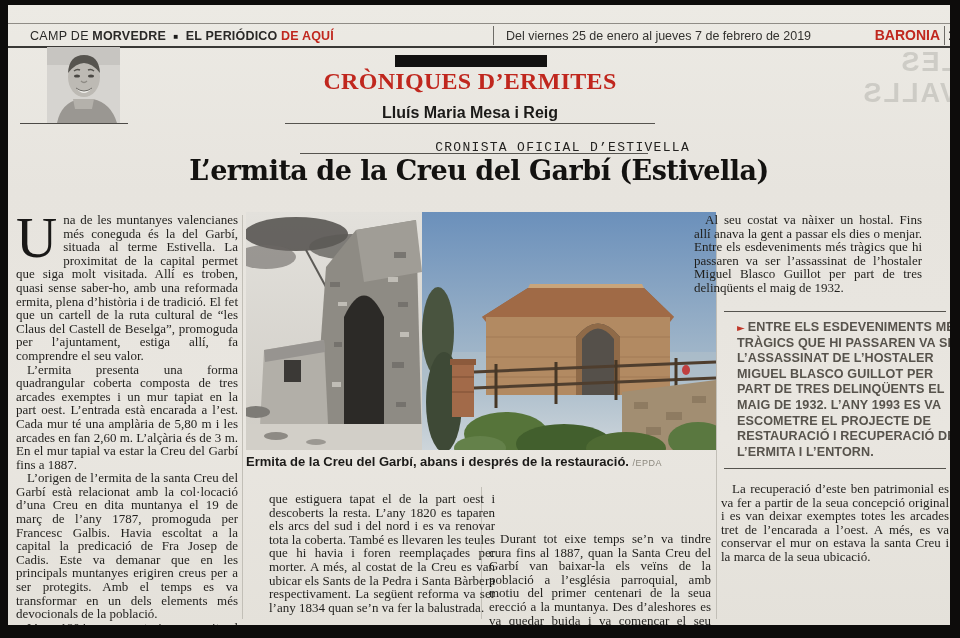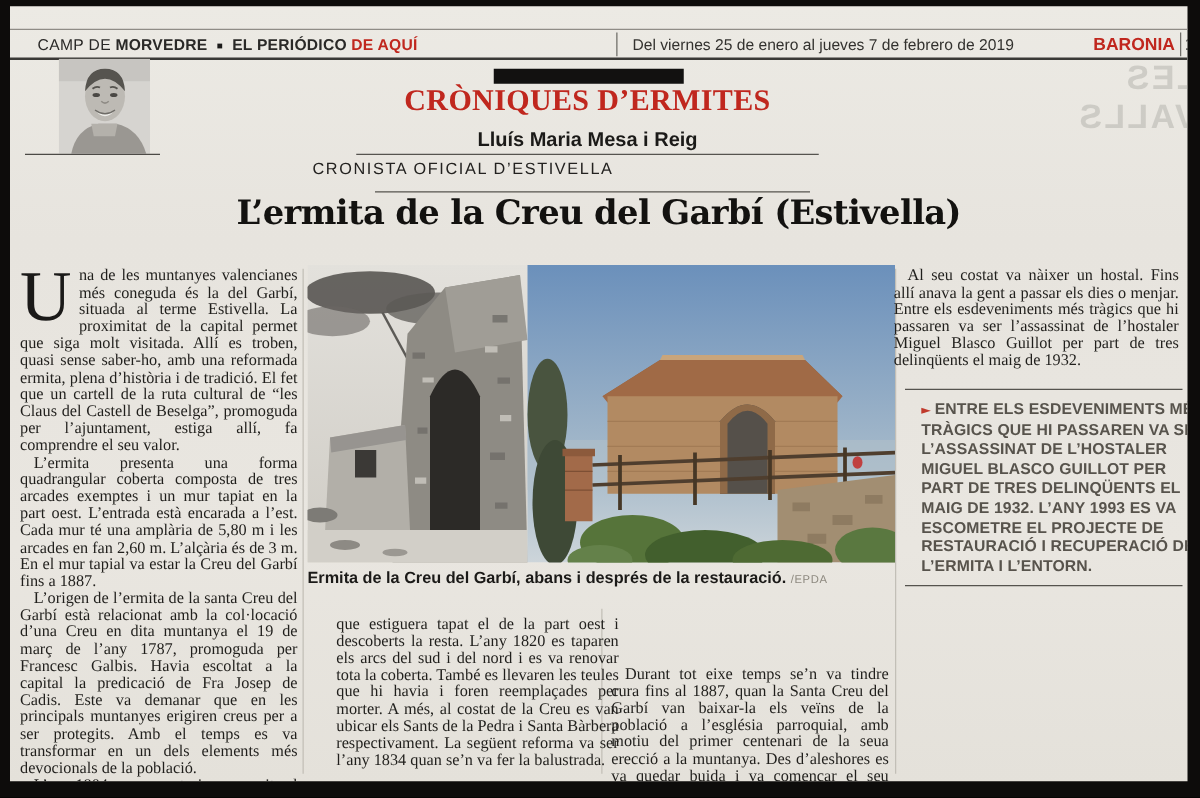--- a/index.html
+++ b/index.html
@@ -31,22 +31,22 @@
   .hdr-vline2{position:absolute;right:21px;top:1px;height:19px;width:1px;background:#6e6c67;}
   .hdr-num{position:absolute;right:3px;top:2px;font-weight:bold;font-size:14px;color:#171615;}
 
   
   .blackbar{position:absolute;left:387px;top:50px;width:152px;height:12px;background:#121110;}
   .kicker{position:absolute;left:242px;top:63px;width:440px;text-align:center;
           font-family:"Liberation Serif",serif;font-weight:bold;font-size:24px;
           letter-spacing:0.3px;color:#c0271e;}
   .author{position:absolute;left:242px;top:99px;width:440px;text-align:center;
           font-family:"Liberation Sans",sans-serif;font-weight:bold;font-size:16px;color:#1b1a18;}
-  .cronista{position:absolute;left:242px;top:122px;width:440px;text-align:left;
-            font-family:Liberation Sans, sans-serif;font-size:13px;letter-spacing:1.3px;color:#232220;}
+  .cronista{position:absolute;left:242px;top:135px;width:440px;text-align:right;
+            font-family:Liberation Mono, monospace;font-size:13px;letter-spacing:1.3px;color:#232220;}
   .headline{position:absolute;left:60px;top:150px;width:822px;text-align:center;
             font-family:"DejaVu Serif",serif;font-weight:bold;font-size:27px;
             letter-spacing:-0.5px;color:#131210;}
 
   
   .col{position:absolute;font-size:13px;line-height:13.6px;text-align:justify;color:#201f1c;}
   .col p{margin:0;}
   .col p.ind{text-indent:11px;}
   .dropcap{float:left;font-size:57px;line-height:46px;padding:2px 6px 0 0;color:#1a1918;}
 
@@ -234,25 +234,26 @@
     </div>
 
     <div class="col" style="left:241px;top:487px;width:226px;margin-left:20px;">
       <p>que estiguera tapat el de la part oest i descoberts la resta. L’any 1820 es taparen els arcs del sud i del nord i es va renovar tota la coberta. També es llevaren les teules que hi havia i foren reemplaçades per morter. A més, al costat de la Creu es van ubicar els Sants de la Pedra i Santa Bàrbera respectivament. La següent reforma va ser l’any 1834 quan se’n va fer la balustrada.</p>
     </div>
 
     <div class="col" style="left:481px;top:487px;width:222px;margin-top:40px;">
       <p class="ind">Durant tot eixe temps se’n va tindre cura fins al 1887, quan la Santa Creu del Garbí van baixar-la els veïns de la població a l’església parroquial, amb motiu del primer centenari de la seua erecció a la muntanya. Des d’aleshores es va quedar buida i va començar el seu deteriorament fins a estar completament enrunada a finals del segle xx.</p>
     </div>
 
-    <div class="col" style="left:686px;top:208px;width:228px;margin-left:21px;">
+    <div class="col" style="left:686px;top:208px;width:228px;">
       <p class="ind">Al seu costat va nàixer un hostal. Fins allí anava la gent a passar els dies o menjar. Entre els esdeveniments més tràgics que hi passaren va ser l’assassinat de l’hostaler Miguel Blasco Guillot per part de tres delinqüents el maig de 1932.</p>
     </div>
     <div class="rule" style="left:716px;top:306px;width:222px;background:#55534e;"></div>
     <div class="pullquote">
       <span class="qmark">►</span><span>ENTRE ELS ESDEVENIMENTS MÉS TRÀGICS QUE HI PASSAREN VA SER L’ASSASSINAT DE L’HOSTALER MIGUEL BLASCO GUILLOT PER PART DE TRES DELINQÜENTS EL MAIG DE 1932. L’ANY 1993 ES VA ESCOMETRE EL PROJECTE DE RESTAURACIÓ I RECUPERACIÓ DE L’ERMITA I L’ENTORN.</span>
     </div>
     <div class="rule" style="left:716px;top:463px;width:222px;background:#55534e;"></div>
     <div class="col" style="left:713px;top:477px;width:228px;">
+      <p class="ind">La recuperació d’este ben patrimonial es va fer a partir de la seua concepció original i es van deixar exemptes totes les arcades tret de l’encarada a l’oest. A més, es va conservar el mur on estava la santa Creu i la marca de la seua ubicació.</p>
     </div>
 
   </div>
 </div>
 
 </body></html>

